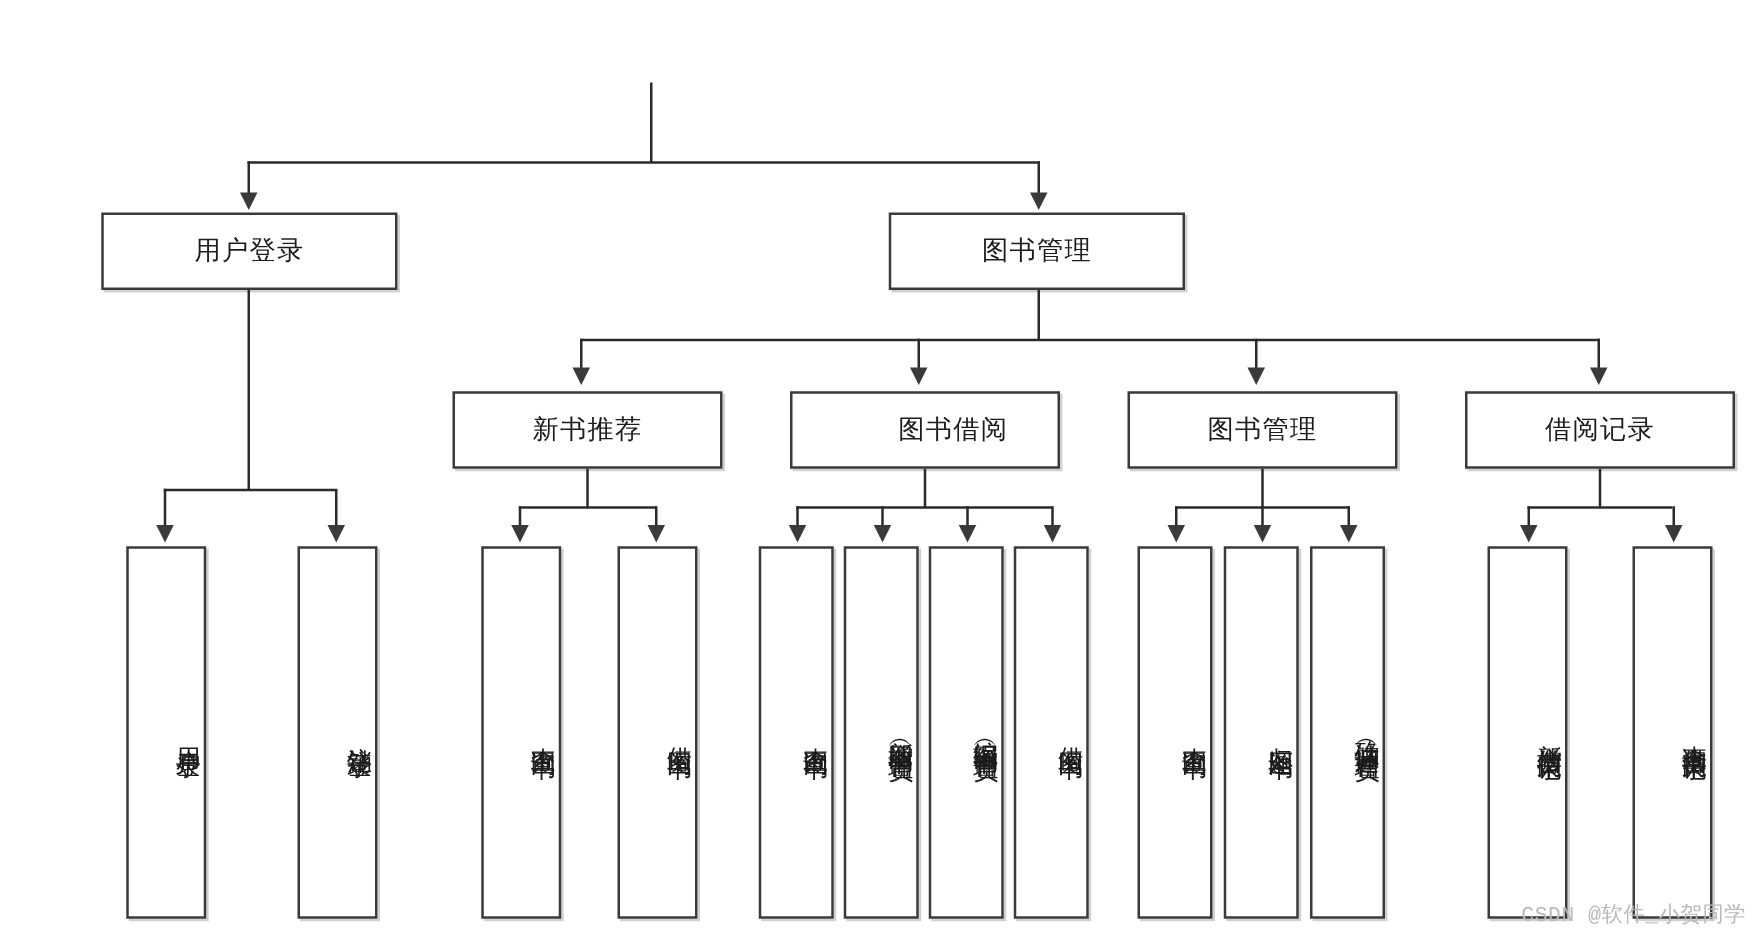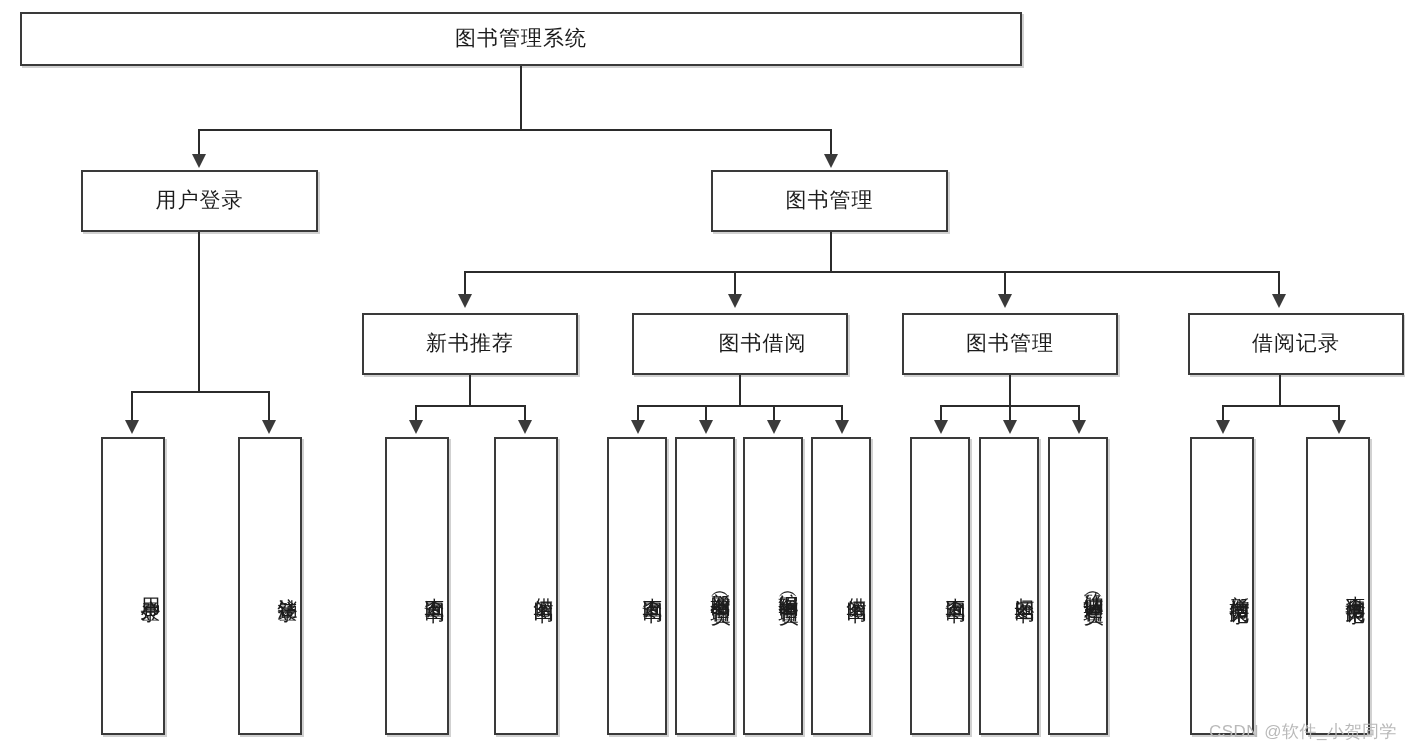--- a/index.html
+++ b/index.html
@@ -61,31 +61,28 @@
     border-top: 14px solid #3a3a3a;
   }
   #watermark {
     position: absolute;
     right: 8px;
     bottom: 4px;
     font-size: 17px;
     color: #b9b9b9;
     letter-spacing: 0.5px;
     white-space: nowrap;
-    font-family: Liberation Sans, sans-serif;
+    font-family: Liberation Mono, monospace;
   }
 </style>
 </head>
 <body>
 
 <div id="canvas">
 
-  <div class="node h" style="left:20px; top:12px; width:1002px; height:54px;">
-    <span>图书管理系统</span>
-  </div>
 
   <div class="edge vline" style="left:520px; top:66px; height:64px;"></div>
 
   <div class="edge hline" style="left:198px; top:129px; width:634px;"></div>
 
   <div class="edge vline" style="left:198px; top:129px; height:28px;"></div>
   <div class="arrow" style="left:192px; top:154px;"></div>
 
   <div class="edge vline" style="left:830px; top:129px; height:28px;"></div>
   <div class="arrow" style="left:824px; top:154px;"></div>
@@ -118,21 +115,21 @@
 
   <div class="node h" style="left:362px; top:313px; width:216px; height:62px;">
     <span>新书推荐</span>
   </div>
   <div class="node h" style="left:632px; top:313px; width:216px; height:62px;padding-left:45px;">
     <span>图书借阅</span>
   </div>
   <div class="node h" style="left:902px; top:313px; width:216px; height:62px;">
     <span>图书管理</span>
   </div>
-  <div class="node h" style="left:1172px; top:313px; width:216px; height:62px;margin-left:16px;">
+  <div class="node h" style="left:1172px; top:313px; width:216px; height:62px;">
     <span>借阅记录</span>
   </div>
 
   <div class="edge vline" style="left:469px; top:375px; height:31px;"></div>
   <div class="edge hline" style="left:415px; top:405px; width:110px;"></div>
   <div class="edge vline" style="left:415px; top:405px; height:16px;"></div>
   <div class="arrow" style="left:409px; top:420px;"></div>
   <div class="edge vline" style="left:524px; top:405px; height:16px;"></div>
   <div class="arrow" style="left:518px; top:420px;"></div>
 

